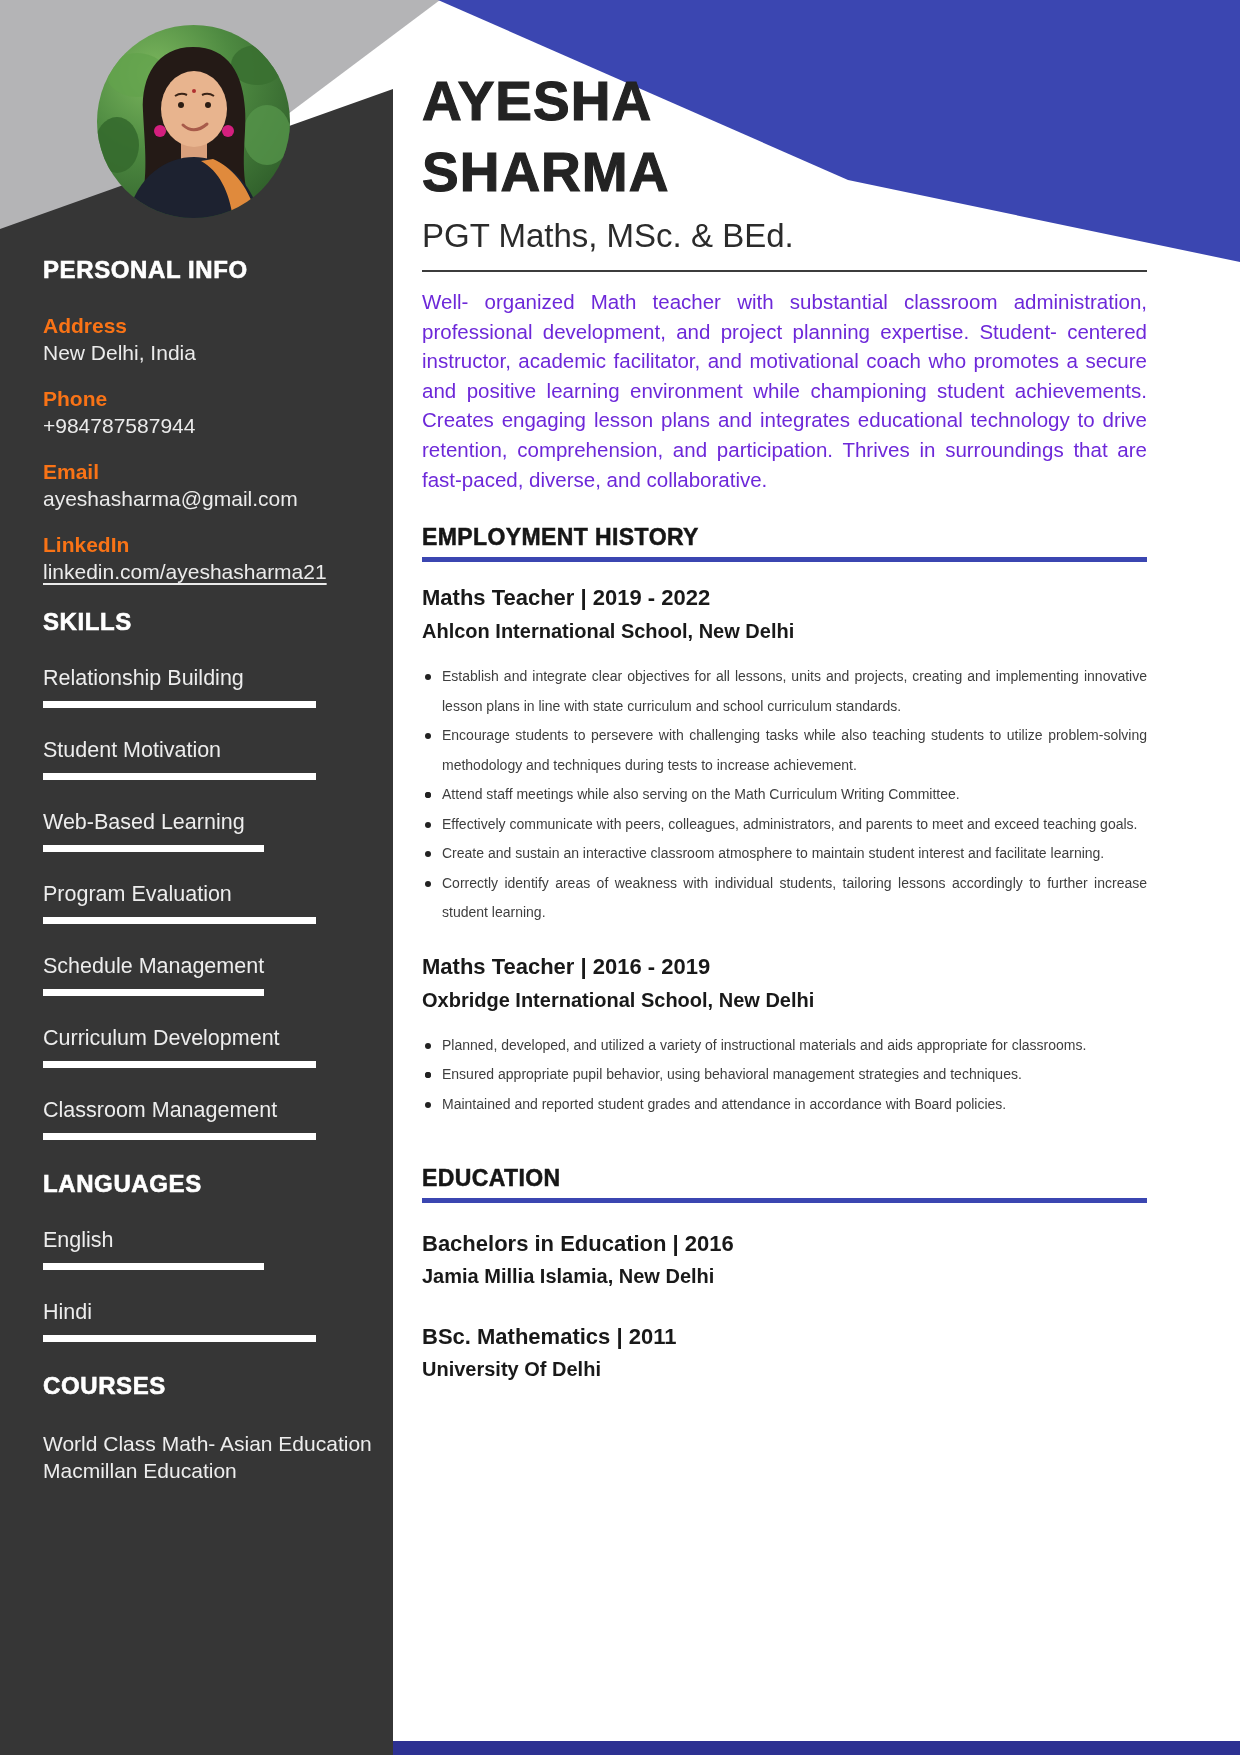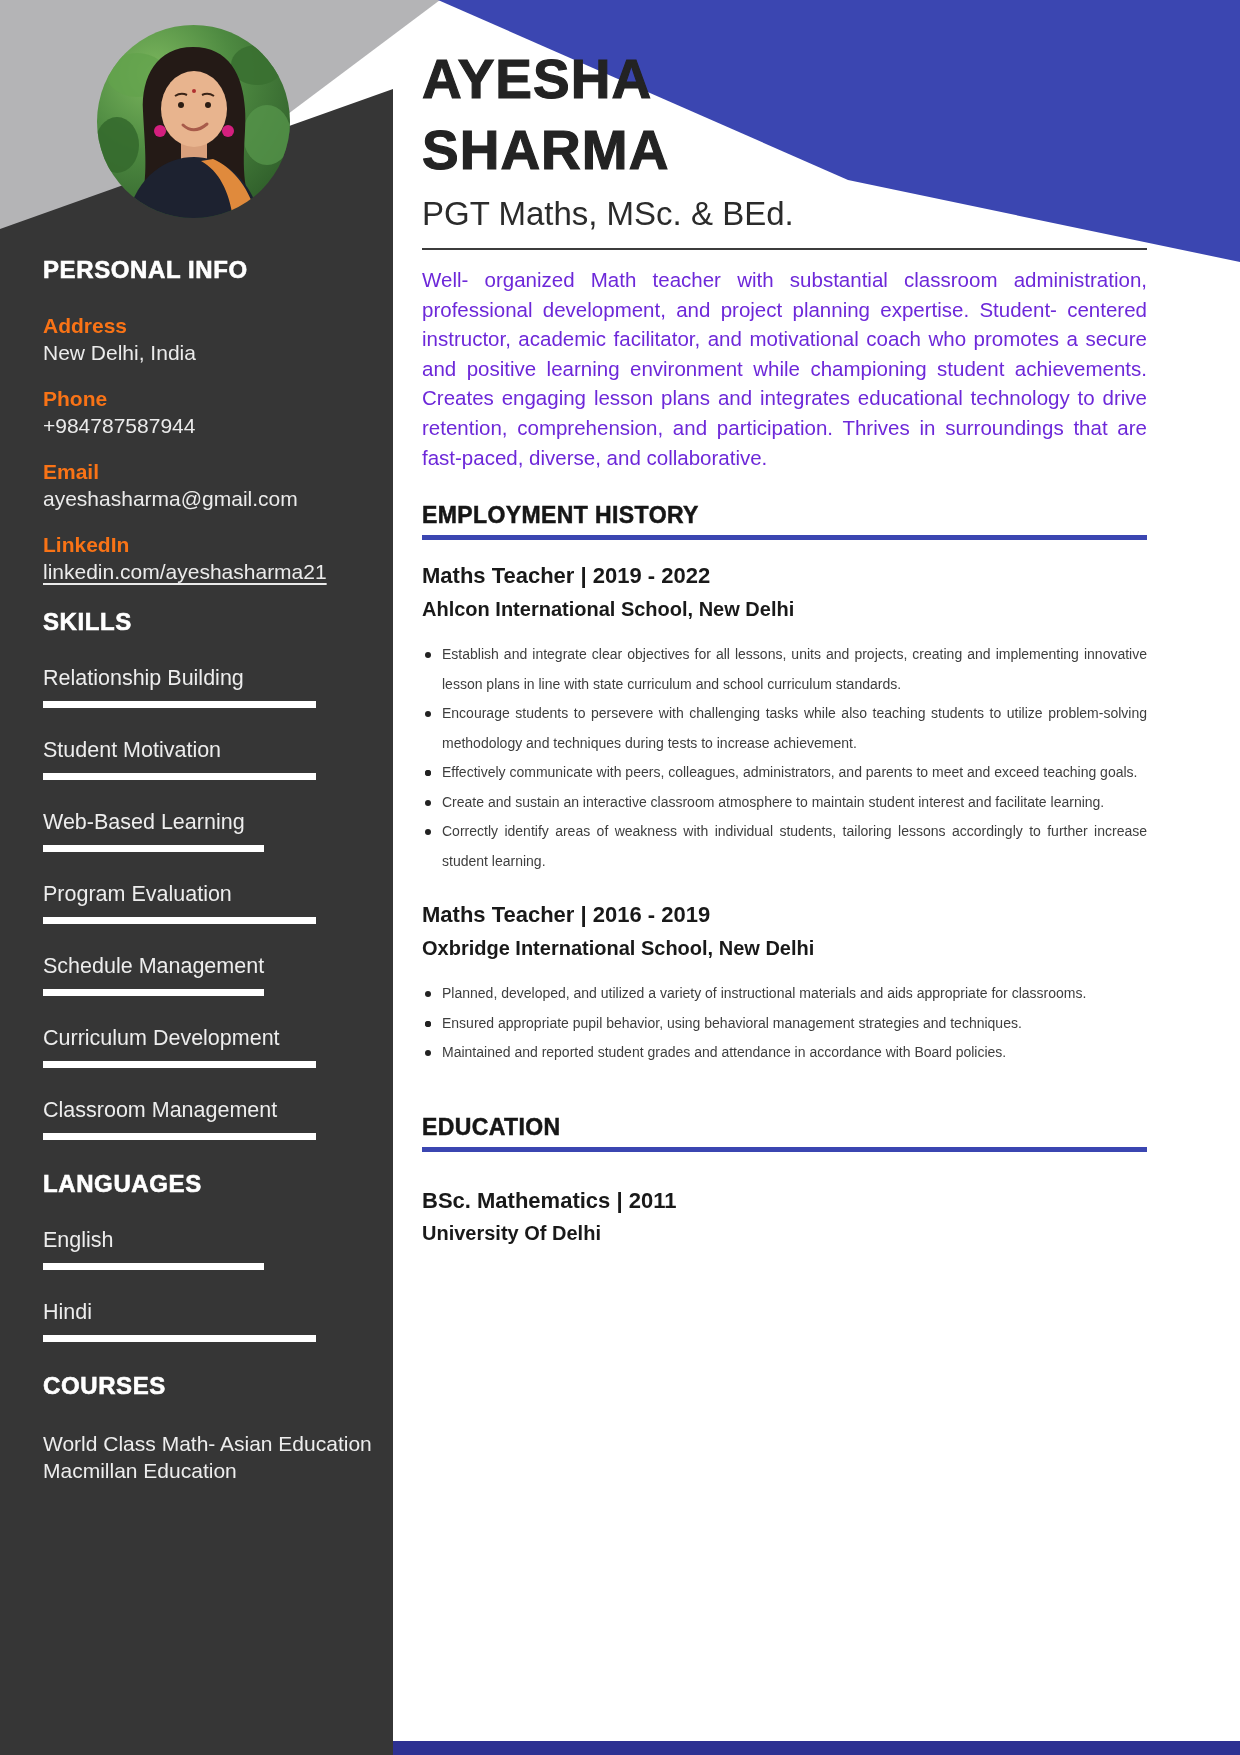--- a/index.html
+++ b/index.html
@@ -46,21 +46,21 @@
   .courses-heading { margin-top:16px; margin-bottom:30px; }
   .course-line { font-size:21px; color:#ededed; line-height:27px; white-space:nowrap; }
   
   .avatar {
     position:absolute; left:97px; top:25px; width:193px; height:193px;
     border-radius:50%; overflow:hidden;
   }
   
   .main {
     position:absolute; left:422px; top:0; width:725px; height:1755px;
-    padding-top:44px; color:#3e3e3e;
+    padding-top:66px; color:#3e3e3e;
   }
   .name {
     font-size:55px; line-height:71px; font-weight:700; color:#232323;
     letter-spacing:1px; -webkit-text-stroke:1.1px currentColor;
   }
   .subtitle { margin-top:9px; font-size:33px; font-weight:400; color:#2b2b2b; }
   .rule { margin-top:15px; border:0; border-top:2px solid #3c3c3c; }
   .summary {
     margin-top:15px; font-size:20.5px; line-height:29.6px;
     text-align:justify; color:#6d28d9;
@@ -236,40 +236,45 @@
     <div class="section-heading">EMPLOYMENT HISTORY</div>
     <div class="section-rule"></div>
 
     <div>
       <div class="job-title">Maths Teacher | 2019 - 2022</div>
       <div class="job-employer">Ahlcon International School, New Delhi</div>
       <ul class="bullets">
         <li><span class="dot"></span><span>Establish and integrate clear objectives for all lessons, units and projects, creating and implementing innovative lesson plans in line with state curriculum and school curriculum standards.</span></li>
         <li><span class="dot"></span><span>Encourage students to persevere with challenging tasks while also teaching students to utilize problem-solving methodology and techniques during tests to increase achievement.</span></li>
         <li><span class="dot"></span></li>
+        <li><span class="dot"></span><span>Attend staff meetings while also serving on the Math Curriculum Writing Committee.</span></li>
         <li><span class="dot"></span><span>Effectively communicate with peers, colleagues, administrators, and parents to meet and exceed teaching goals.</span></li>
         <li><span class="dot"></span><span>Create and sustain an interactive classroom atmosphere to maintain student interest and facilitate learning.</span></li>
         <li><span class="dot"></span><span>Correctly identify areas of weakness with individual students, tailoring lessons accordingly to further increase student learning.</span></li>
       </ul>
     </div>
 
     <div class="job-block-2">
       <div class="job-title">Maths Teacher | 2016 - 2019</div>
       <div class="job-employer">Oxbridge International School, New Delhi</div>
       <ul class="bullets">
         <li><span class="dot"></span><span>Planned, developed, and utilized a variety of instructional materials and aids appropriate for classrooms.</span></li>
         <li><span class="dot"></span></li>
         <li><span class="dot"></span><span>Ensured appropriate pupil behavior, using behavioral management strategies and techniques.</span></li>
         <li><span class="dot"></span><span>Maintained and reported student grades and attendance in accordance with Board policies.</span></li>
       </ul>
     </div>
 
     <div class="section-heading edu-heading">EDUCATION</div>
     <div class="section-rule"></div>
 
+    <div class="edu-entry-1">
+      <div class="edu-degree">Bachelors in Education | 2016</div>
+      <div class="edu-school">Jamia Millia Islamia, New Delhi</div>
+    </div>
     <div class="edu-entry-2">
       <div class="edu-degree">BSc. Mathematics | 2011</div>
       <div class="edu-school">University Of Delhi</div>
     </div>
   </main>
 
   <div class="bottom-bar"></div>
 </div>
 
 </body></html>

